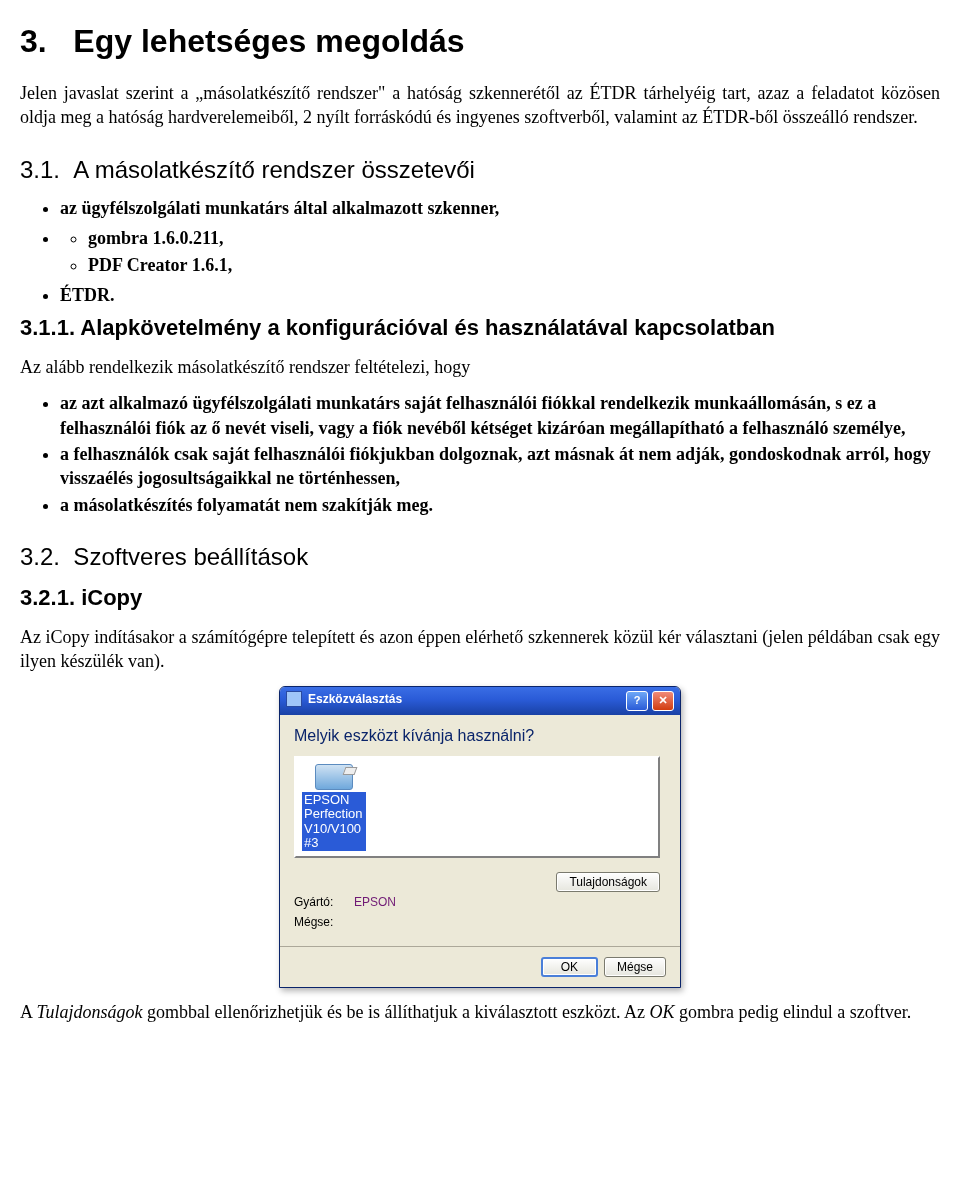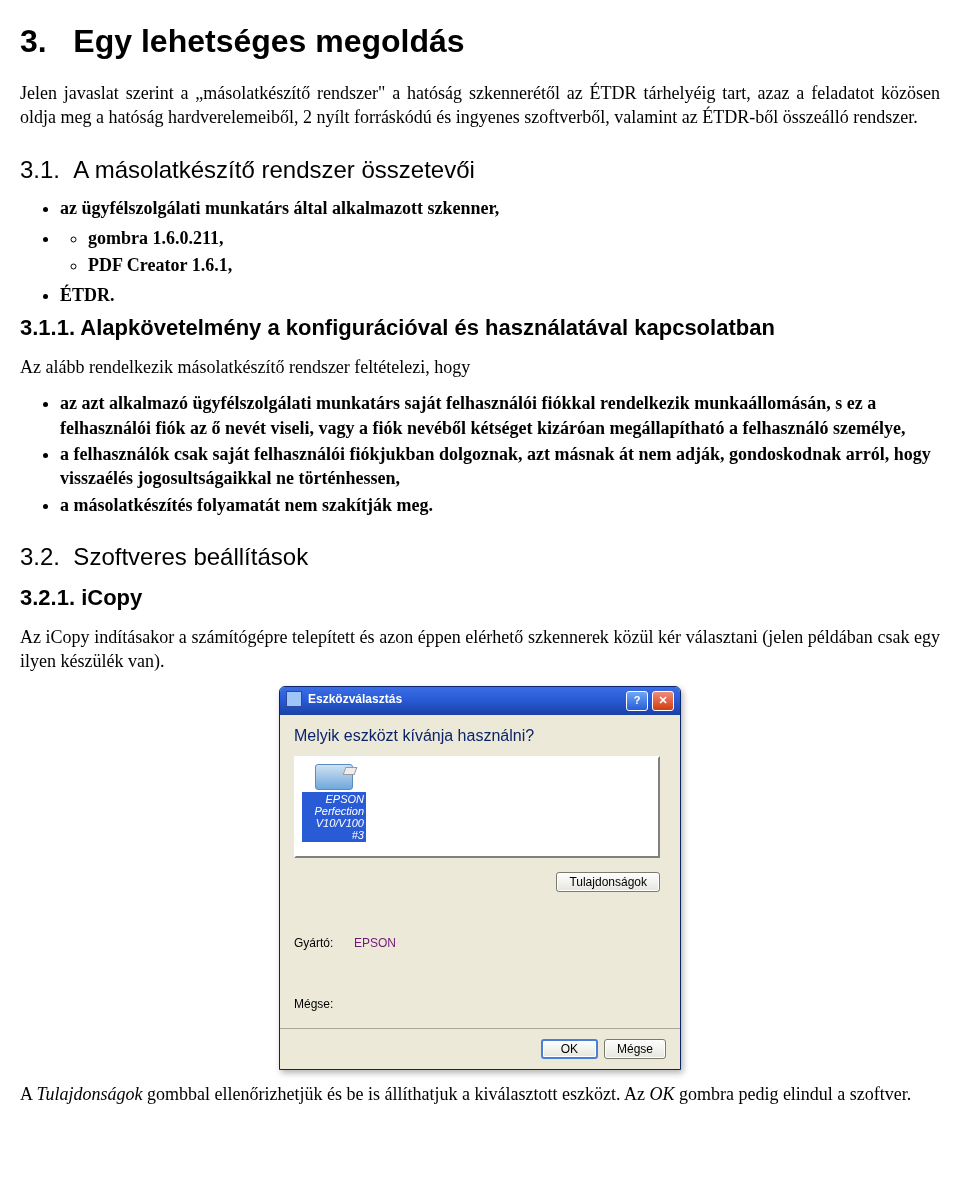--- a/index.html
+++ b/index.html
@@ -103,25 +103,24 @@
     border: 2px solid #fff;
     border-right-color:#808080;
     border-bottom-color:#808080;
     background:#fff;
     height: 86px;
     padding:6px;
     overflow:auto;
   }
   .device-item {
     width: 64px;
-    text-align:right;
-    font-size:11px;
+    text-align:left;
+    font-size:13px;
     line-height:1.1;
     color:#fff;
-    font-style:italic;
   }
   .device-item.selected .device-label{
     background:#2a5bd7;
     color:#fff;
     padding:1px 2px;
     display:inline-block;
   }
   .scanner-icon {
     width:36px;height:24px;
     margin:0 auto 2px auto;
@@ -139,21 +138,20 @@
     border:1px solid #999;
     transform:skewX(-20deg);
   }
   .details {
     margin-top:14px;
   }
   .details-row {
     display:flex;
     align-items:center;
     padding:2px 0;
-    margin-top:41px;
   }
   .details-label { width:60px; color:#000; }
   .details-value { flex:1; color:#701a75; }
   .props-btn-row { display:flex; justify-content:flex-end; }
   .xp-button {
     background: linear-gradient(to bottom,#fefefe,#e6e6de);
     border:1px solid #7a7a6e;
     border-radius:3px;
     padding:2px 12px;
     font-family:Tahoma,Arial,sans-serif;

